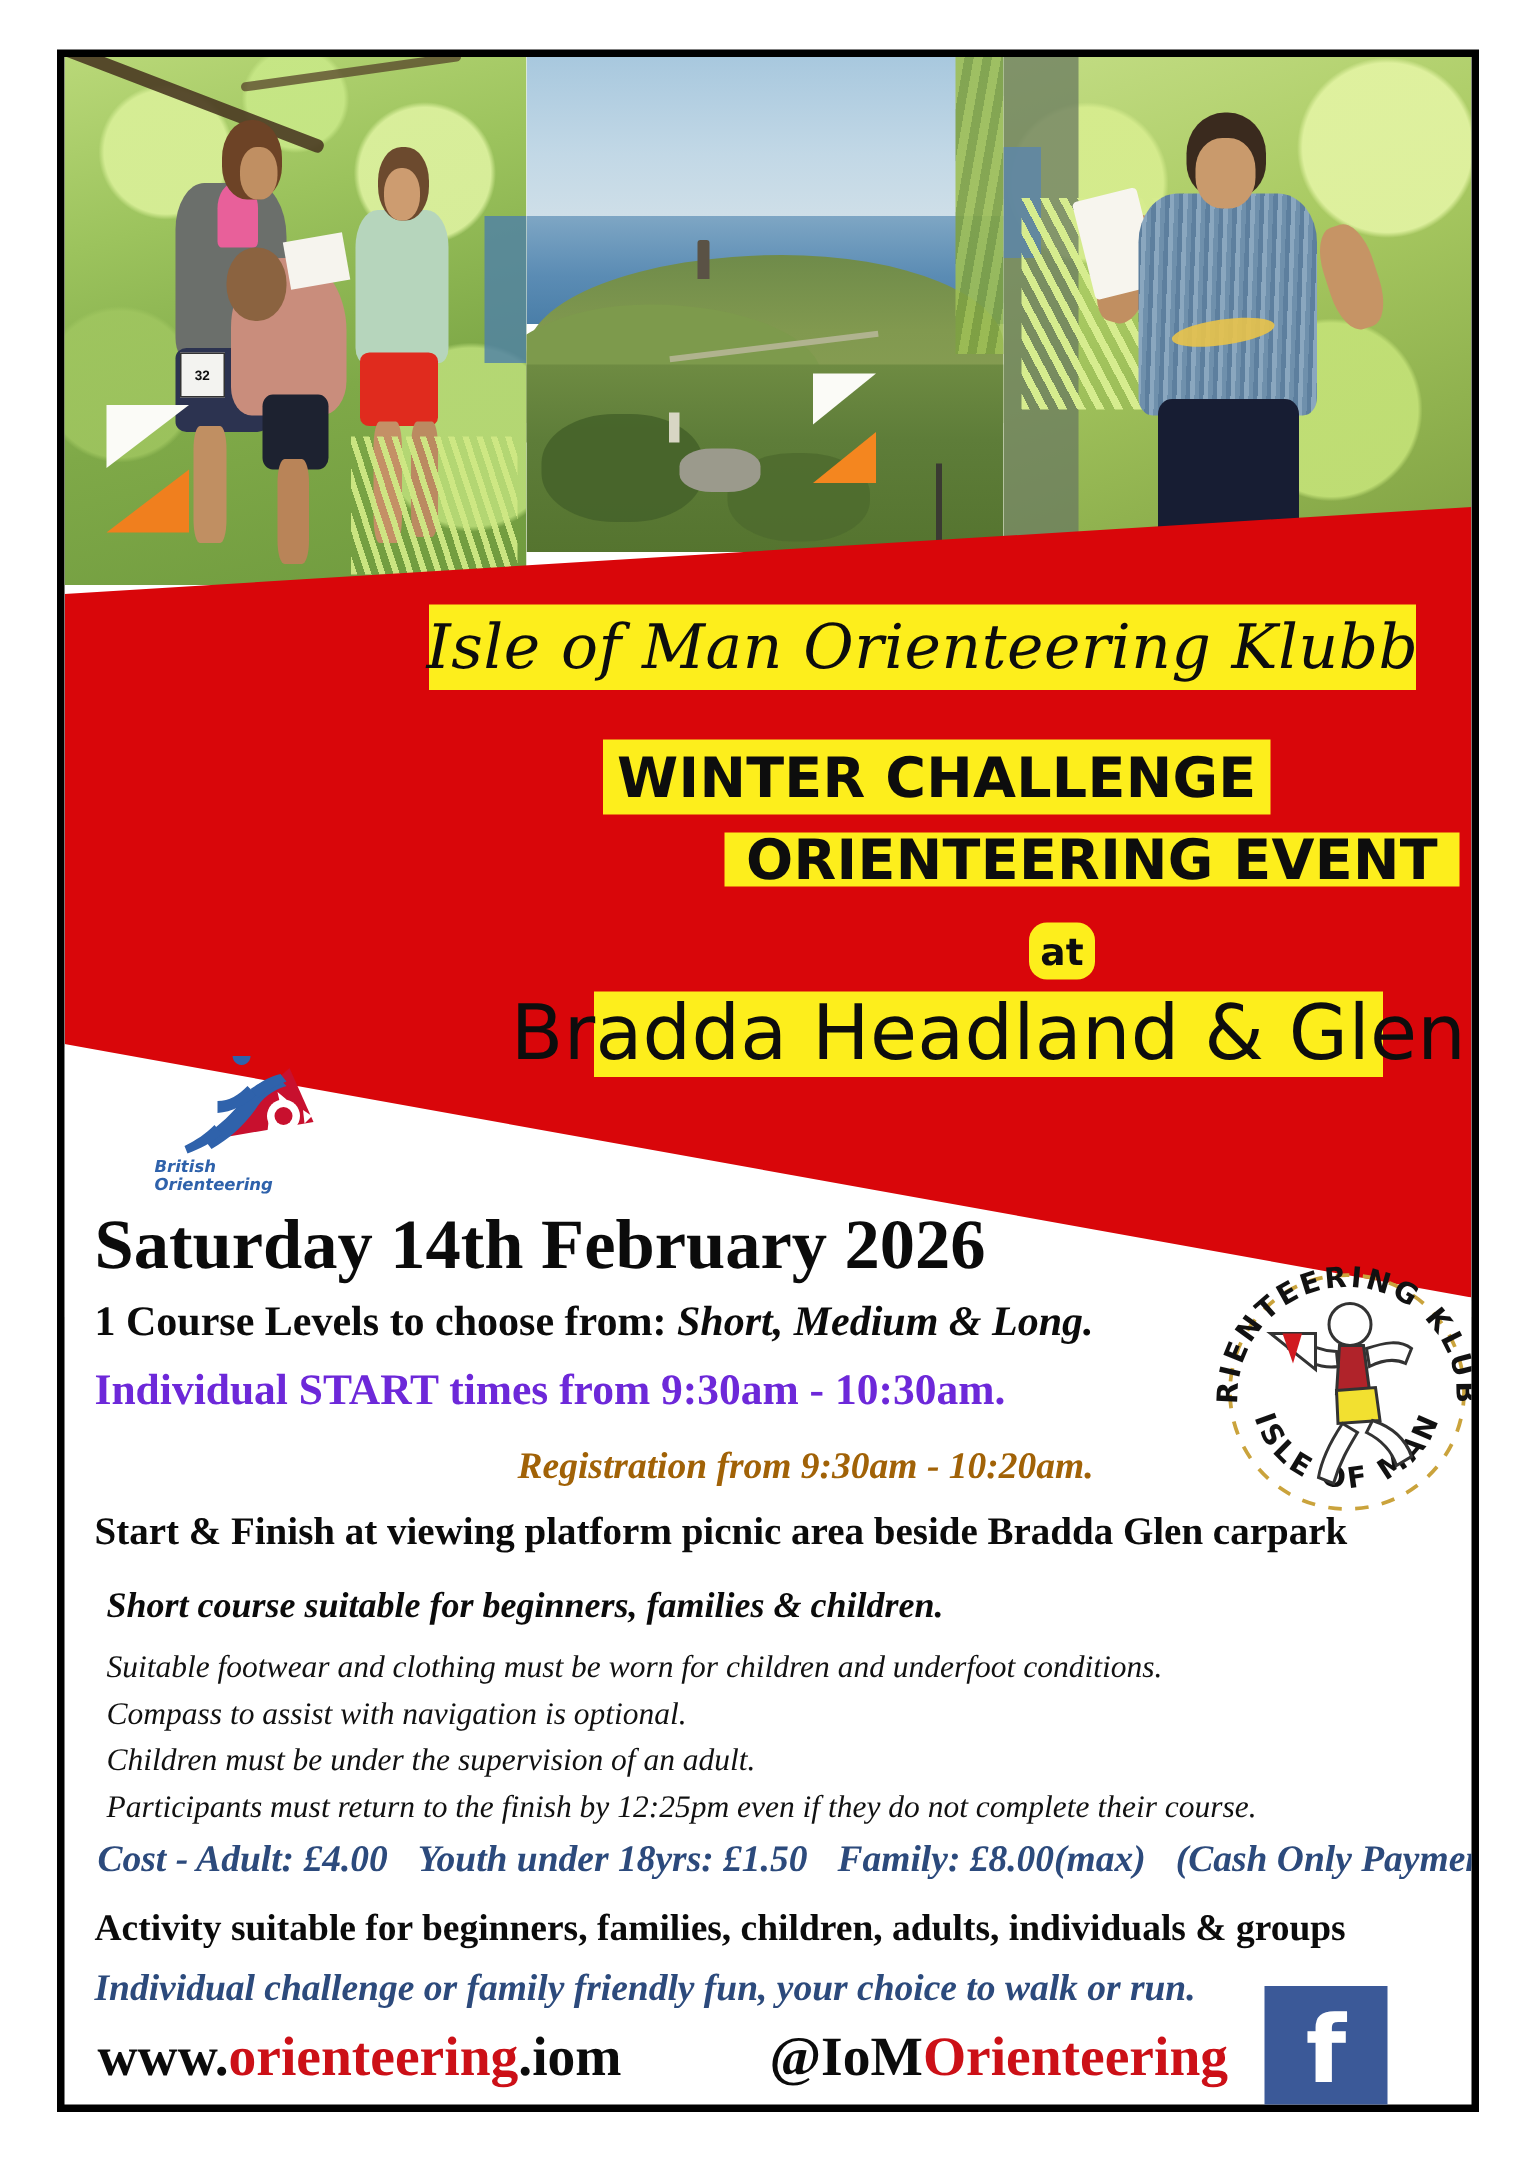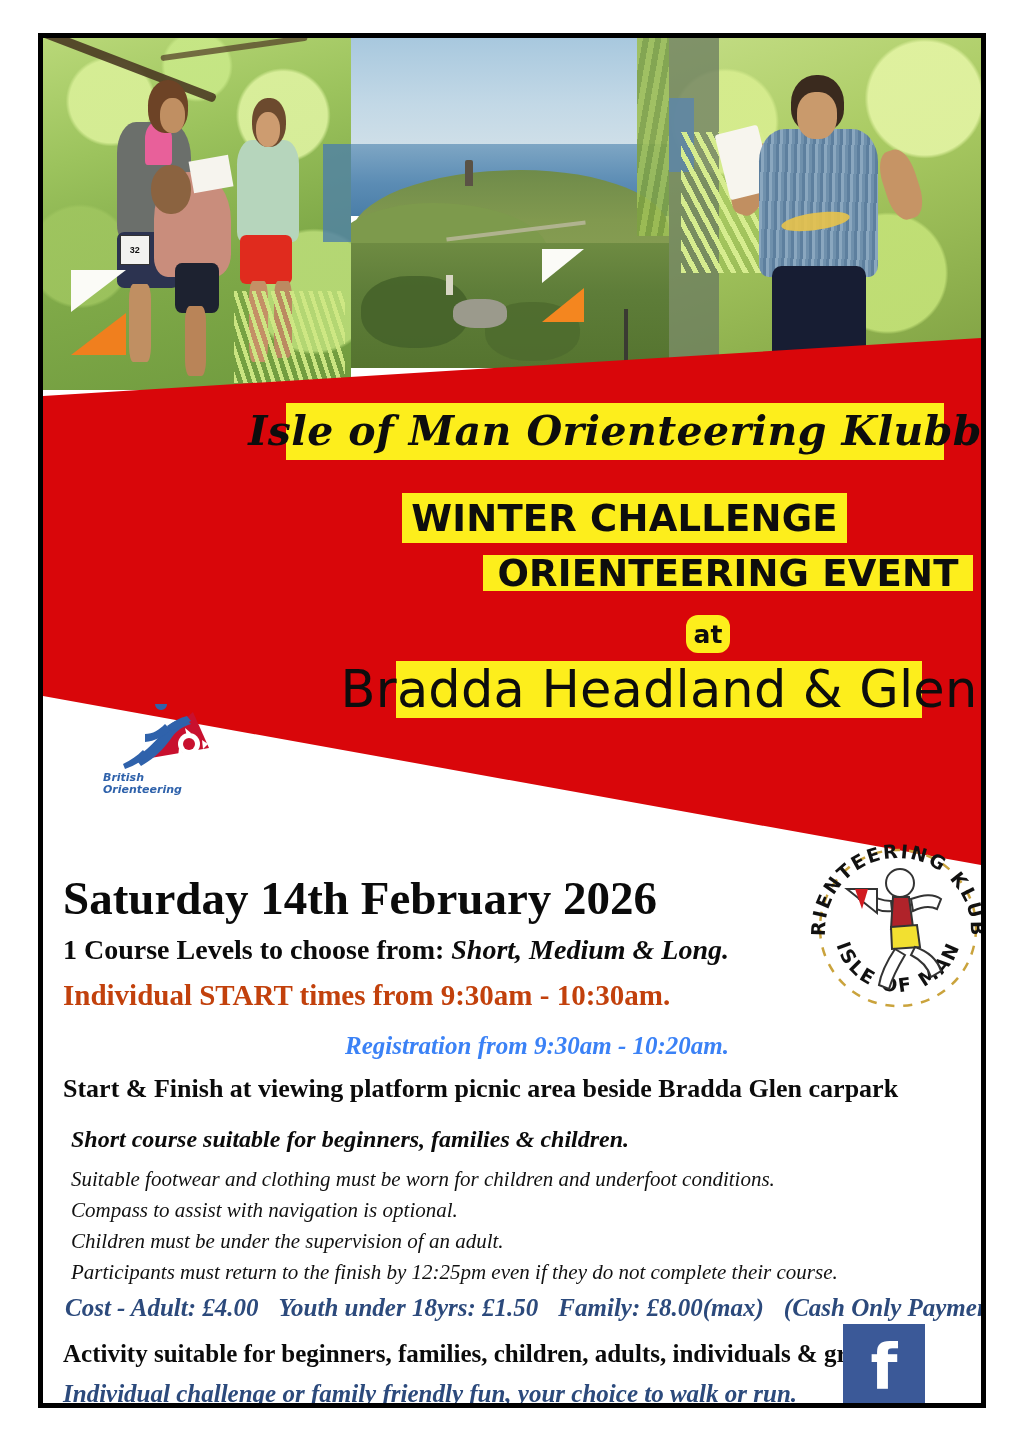--- a/index.html
+++ b/index.html
@@ -114,47 +114,47 @@
   
   .redband{position:absolute;left:0;top:300px;width:938px;height:540px;background:#d9060a;
      clip-path:polygon(0 58px, 938px 0px, 938px 527px, 0 358px);}
   .whitewedge{position:absolute;left:0;top:300px;width:938px;height:540px;background:#ffffff;
      clip-path:polygon(0 360px, 938px 529px, 938px 540px, 0 540px);}
 
   
   .ybox{position:absolute;background:#fdee1c;color:#0d0d0d;line-height:1;
         display:flex;align-items:center;justify-content:center;white-space:nowrap;}
   .t1{left:243px;top:365px;width:658px;height:57px;
-      font-family:"DejaVu Serif",serif;font-style:italic;font-weight:700;font-size:41px;letter-spacing:.4px;}
+      font-family:"DejaVu Serif",serif;font-style:italic;font-weight:400;font-size:41px;letter-spacing:.4px;}
   .t2{left:359px;top:455px;width:445px;height:50px;
       font-family:"DejaVu Sans",sans-serif;font-weight:700;font-size:37px;letter-spacing:.2px;}
   .t3{left:440px;top:517px;width:490px;height:36px;
       font-family:"DejaVu Sans",sans-serif;font-weight:700;font-size:37px;letter-spacing:.2px;}
   .t4{left:643px;top:577px;width:44px;height:38px;
       font-family:"DejaVu Sans",sans-serif;font-weight:700;font-size:25px;border-radius:12px;}
   .t5{left:353px;top:623px;width:526px;height:57px;
       font-family:"DejaVu Sans",sans-serif;font-weight:400;font-size:51px;letter-spacing:.2px;}
 
   
   .bologo{position:absolute;left:58px;top:666px;width:160px;height:115px;}
   .bologo .lbl{position:absolute;left:2px;top:68px;font-family:"DejaVu Sans",sans-serif;
      font-weight:700;font-style:italic;font-size:11px;color:#2f62ab;line-height:1.13;}
 
   
   .roundel{position:absolute;left:760px;top:793px;width:190px;height:190px;}
 
   
-  .body{position:absolute;left:0;top:824px;width:770px;height:574px;}
+  .body{position:absolute;left:0;top:756px;width:770px;height:574px;}
   .ln{position:absolute;white-space:nowrap;}
   .big-date{left:20px;top:9px;font-family:"Liberation Serif",serif;font-weight:700;font-size:47px;color:#0b0b0b;}
   .courses{left:20px;top:72px;font-family:"Liberation Serif",serif;font-weight:700;font-size:28px;color:#0b0b0b;}
   .courses i{font-style:italic;}
-  .starts{left:20px;top:117px;font-family:"Liberation Serif",serif;font-weight:700;font-size:29px;color:#c2410c;}
+  .starts{left:20px;top:117px;font-family:"Liberation Serif",serif;font-weight:700;font-size:29px;color:#6d28d9;}
   .regist{left:302px;top:170px;font-family:"Liberation Serif",serif;font-weight:700;font-style:italic;
-          font-size:25px;color:#3b82f6;}
+          font-size:25px;color:#a16207;}
   .startfin{left:20px;top:212px;font-family:"Liberation Serif",serif;font-weight:700;font-size:26px;color:#0b0b0b;}
   .shortc{left:28px;top:264px;font-family:Liberation Serif, serif;font-weight:700;font-style:italic;
           font-size:24px;color:#0b0b0b;}
   .rule{left:28px;font-family:"Liberation Serif",serif;font-style:italic;font-size:21px;color:#111;}
   .r1{top:305px;} .r2{top:336px;} .r3{top:367px;} .r4{top:398px;}
   .cost{left:22px;top:432px;font-family:"Liberation Serif",serif;font-weight:700;font-style:italic;
         font-size:25px;color:#2c4a7c;}
   .cost .sp{display:inline-block;width:20px;}
   .activity{left:20px;top:478px;font-family:"Liberation Serif",serif;font-weight:700;font-size:25px;color:#0b0b0b;}
   .indiv{left:20px;top:518px;font-family:"Liberation Serif",serif;font-weight:700;font-style:italic;

